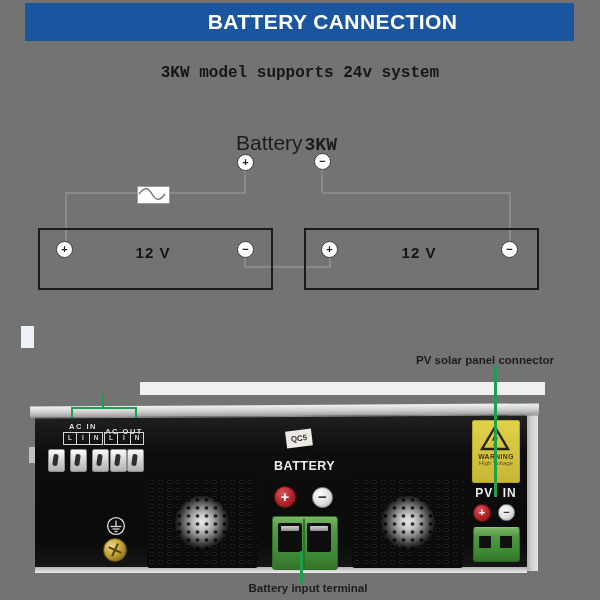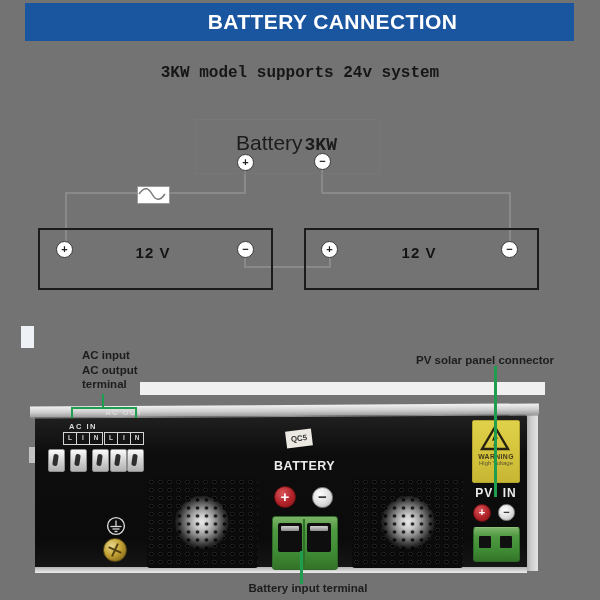--- a/index.html
+++ b/index.html
@@ -146,21 +146,21 @@
   <div class="abs bg-patch" style="left:140px;top:382px;width:405px;height:13px;"></div>
   <div class="abs bg-patch" style="left:21px;top:326px;width:13px;height:22px;background:#eef1f5;"></div>
 
   <div class="abs" id="right-edge"></div>
   <div class="abs" id="left-notch"></div>
   <div class="abs" id="panel"></div>
   <div class="abs" id="topbar"></div>
   <div class="abs" id="bottombar"></div>
 
   <div class="abs ac-lbl" style="left:62px;top:422px;">AC IN</div>
-  <div class="abs ac-lbl" style="left:103px;top:408px;">AC OUT</div>
+  <div class="abs ac-lbl" style="left:103px;top:427px;">AC OUT</div>
   <div class="abs lin" style="left:63px;top:432px;">
     <div>L</div>
     <div>I</div>
     <div>N</div>
   </div>
   <div class="abs lin" style="left:104px;top:432px;">
     <div>L</div>
     <div>I</div>
     <div>N</div>
   </div>
@@ -236,21 +236,16 @@
     <div class="op" style="left:26px;"></div>
   </div>
 
   <div class="abs gline" style="left:102px;top:394px;width:2px;height:14px;"></div>
   <div class="abs gline" style="left:71px;top:407px;width:66px;height:2px;"></div>
   <div class="abs gline" style="left:71px;top:407px;width:2px;height:11px;"></div>
   <div class="abs gline" style="left:135px;top:407px;width:2px;height:11px;"></div>
   <div class="abs gline" style="left:494px;top:366px;width:3px;height:131px;"></div>
   <div class="abs gline" style="left:300px;top:551px;width:3px;height:33px;"></div>
 
-  <div class="abs callout" id="callout-ac">
-    <div>AC input</div>
-    <div>AC output</div>
-    <div>terminal</div>
-  </div>
   <div class="abs callout" id="callout-bat">Battery input terminal</div>
   <div class="abs callout" id="callout-pv">PV solar panel connector</div>
 
 </div>
 
 </body></html>

